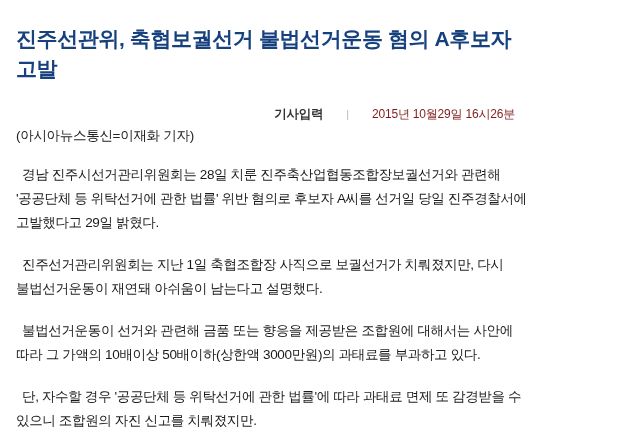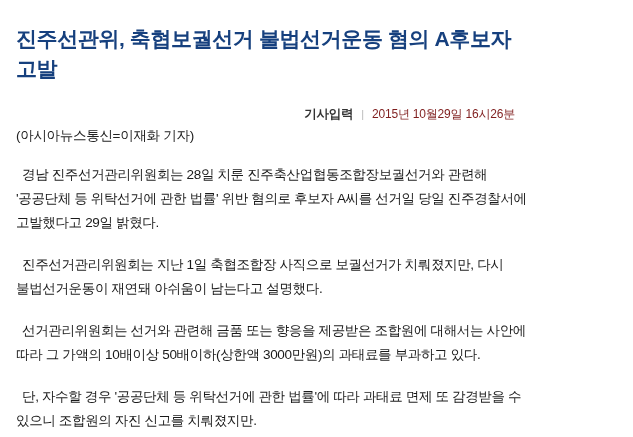--- a/index.html
+++ b/index.html
@@ -28,21 +28,21 @@
     line-height: 1.42;
     font-weight: bold;
     color: #16407e;
     letter-spacing: -0.4px;
     word-break: keep-all;
   }
   .meta-row {
     display: flex;
     align-items: baseline;
     justify-content: flex-end;
-    gap: 8px;
+    gap: 23px;
     margin-top: 22px;
     padding-right: 14px;
   }
   .meta-label {
     font-size: 12.5px;
     font-weight: bold;
     color: #333333;
     letter-spacing: -0.3px;
   }
   .meta-sep {
@@ -82,19 +82,19 @@
 
   <div class="meta-row">
     <span class="meta-label">기사입력</span>
     <span class="meta-sep">|</span>
     <span class="meta-date">2015년 10월29일  16시26분</span>
   </div>
 
   <div class="byline">(아시아뉴스통신=이재화 기자)</div>
 
   <div class="body-copy">
-    <p class="para">경남 진주선거관리위원회는 28일 치룬 진주축산업협동조합장보궐선거와 관련해 '공공단체 등 위탁선거에 관한 법률' 위반 혐의로 후보자 A씨를 선거일 당일 진주경찰서에 고발했다고 29일 밝혔다.</p>
+    <p class="para">경남 진주시선거관리위원회는 28일 치룬 진주축산업협동조합장보궐선거와 관련해 '공공단체 등 위탁선거에 관한 법률' 위반 혐의로 후보자 A씨를 선거일 당일 진주경찰서에 고발했다고 29일 밝혔다.</p>
     <p class="para">진주선거관리위원회는 지난 1일 축협조합장 사직으로 보궐선거가 치뤄졌지만, 다시 불법선거운동이 재연돼 아쉬움이 남는다고 설명했다.</p>
-    <p class="para">선거관리위원회는 선거와 관련해 금품 또는 향응을 제공받은 조합원에 대해서는 사안에 따라 그 가액의 10배이상 50배이하(상한액 3000만원)의 과태료를 부과하고 있다.</p>
+    <p class="para">불법선거운동이 선거와 관련해 금품 또는 향응을 제공받은 조합원에 대해서는 사안에 따라 그 가액의 10배이상 50배이하(상한액 3000만원)의 과태료를 부과하고 있다.</p>
     <p class="para">단, 자수할 경우 '공공단체 등 위탁선거에 관한 법률'에 따라 과태료 면제 또 감경받을 수 있으니 조합원의 자진 신고를 치뤄졌지만.</p>
   </div>
 
 </div>
 
 </body></html>

